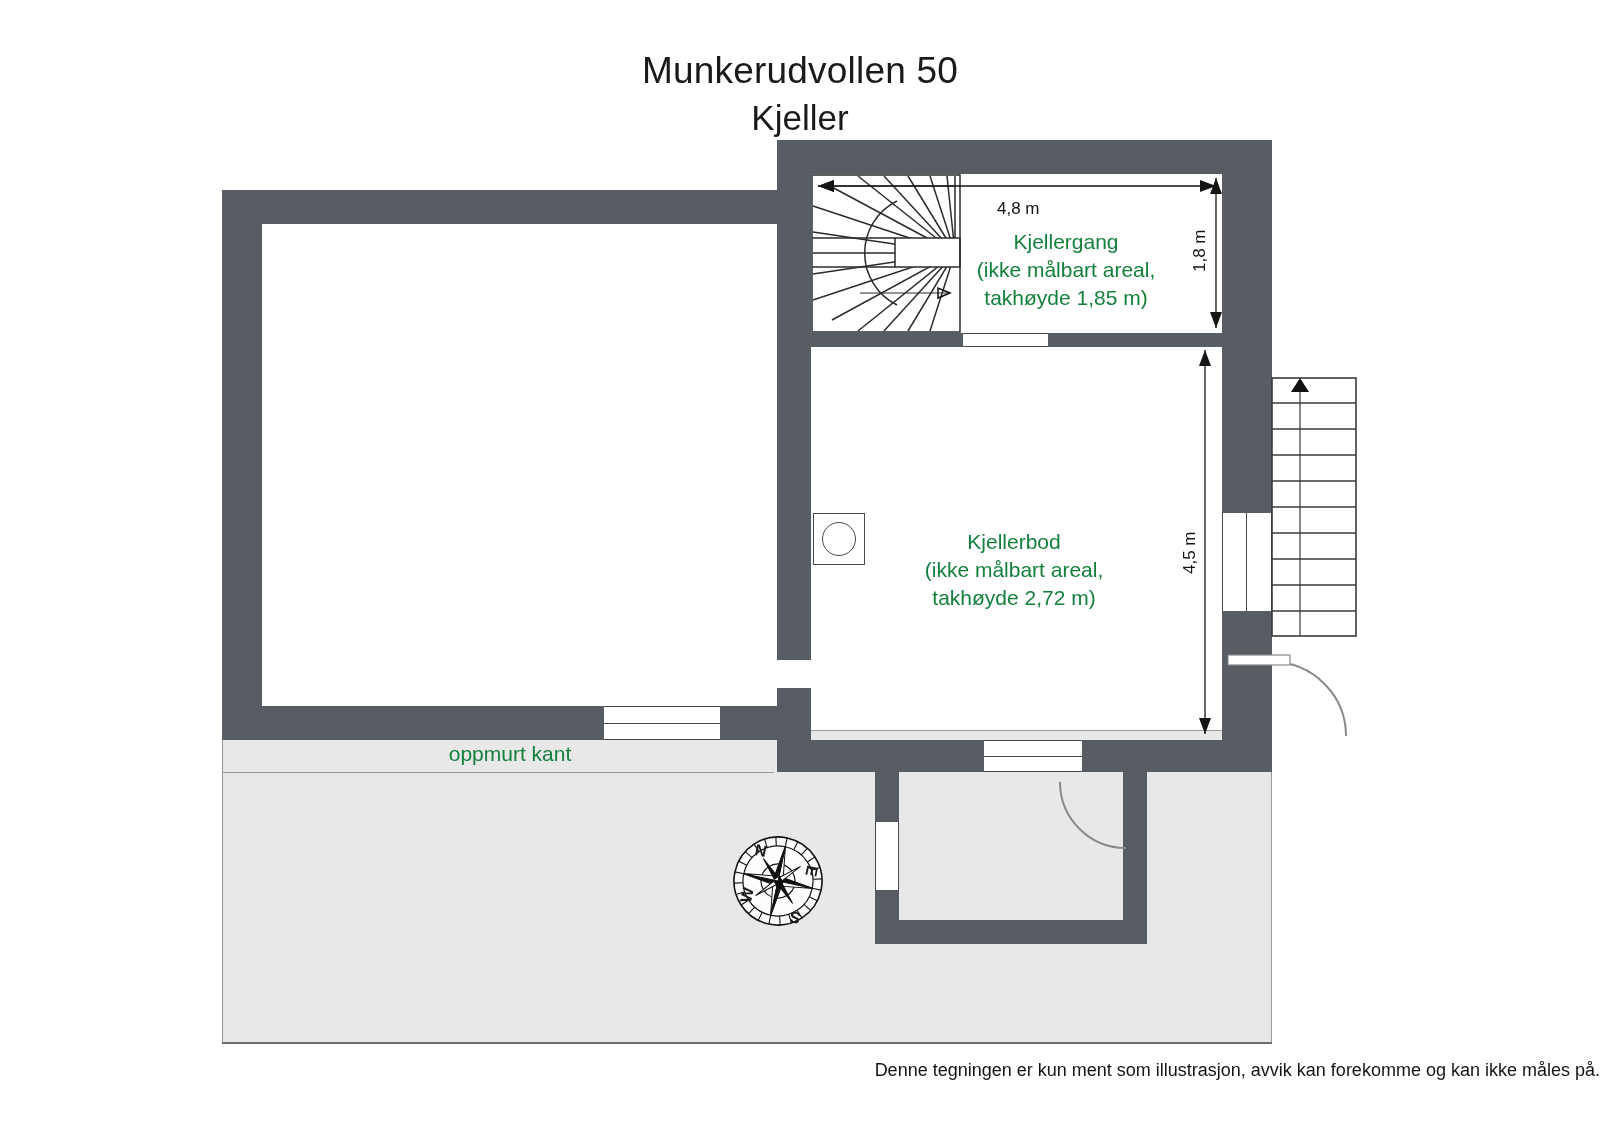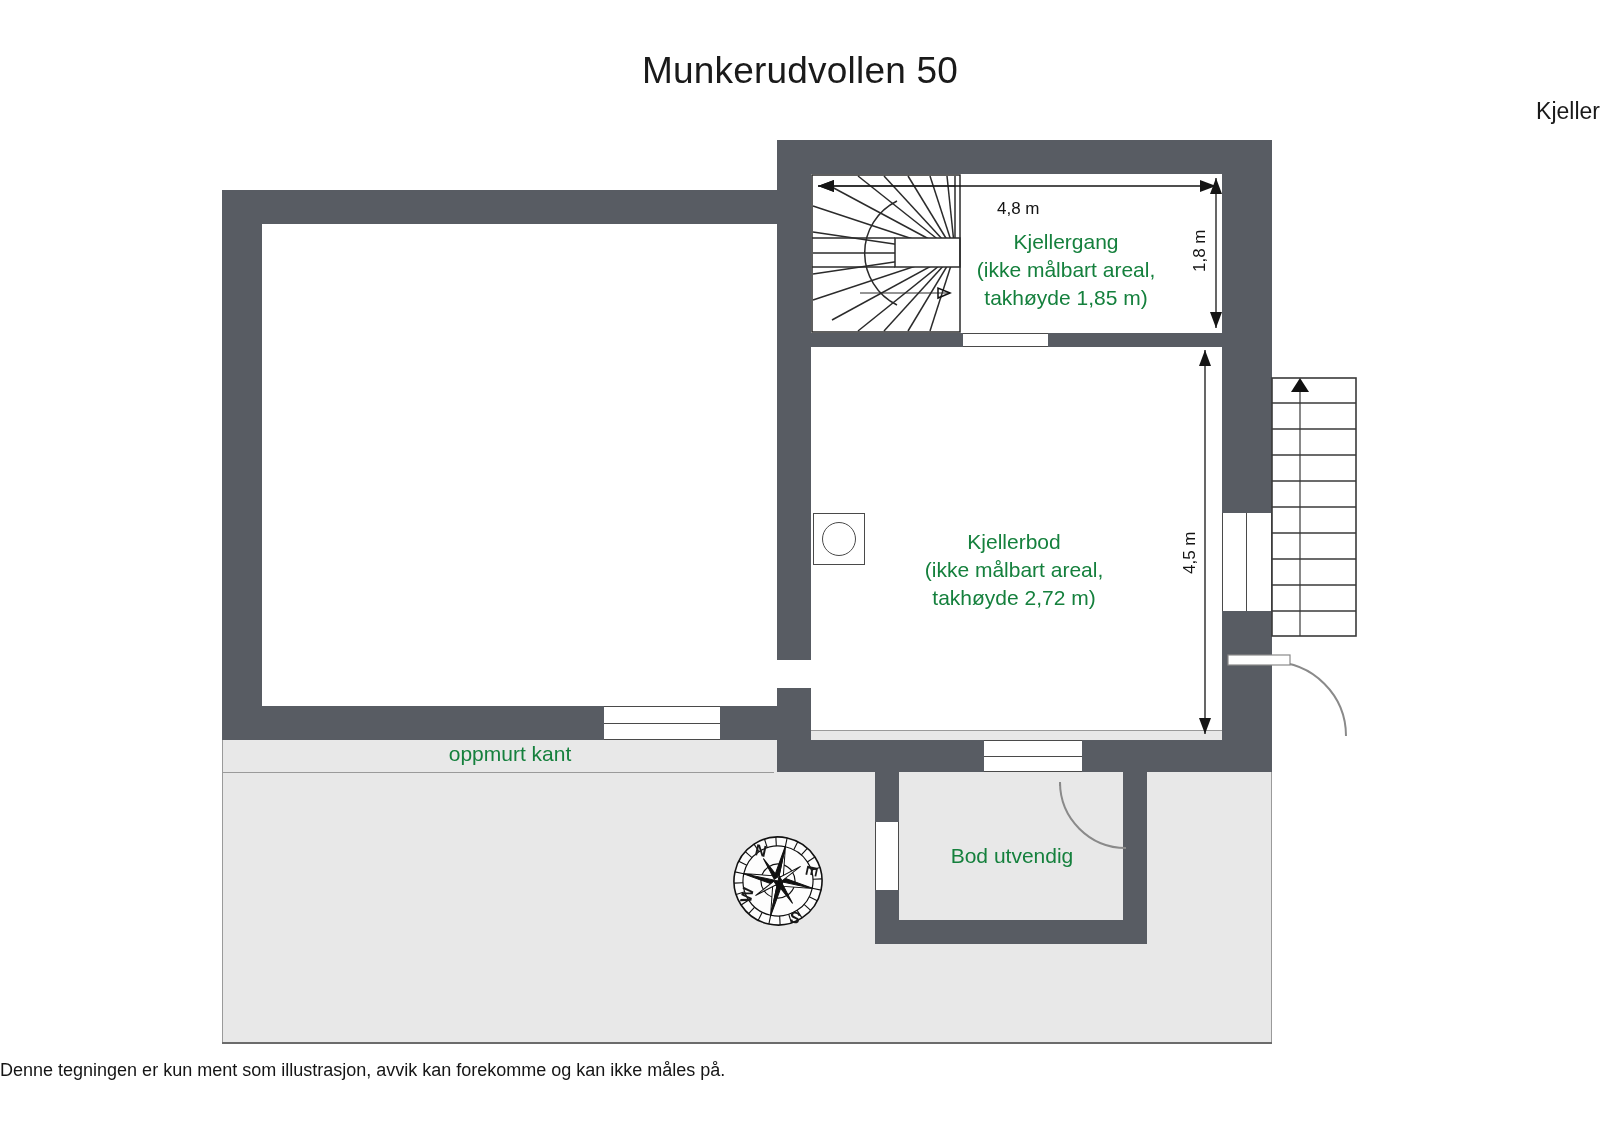--- a/index.html
+++ b/index.html
@@ -3,29 +3,29 @@
 <meta charset="utf-8">
 <style>
   html,body{margin:0;padding:0;background:#ffffff;}
   body{width:1600px;height:1132px;position:relative;overflow:hidden;
        font-family:"Liberation Sans","DejaVu Sans",sans-serif;color:#1a1a1a;}
 
   #plan{position:absolute;left:0;top:0;width:1600px;height:1132px;}
 
   .ttl{position:absolute;width:100%;text-align:center;font-weight:400;}
   #title-main{top:50px;font-size:37px;letter-spacing:.2px;}
-  #title-sub{top:98px;font-size:23px;text-align:right;}
+  #title-sub{top:98px;font-size:35px;}
 
   .lbl{position:absolute;text-align:center;font-size:21px;line-height:28px;
        white-space:pre;color:#15803d;}
 
   .dim{position:absolute;font-size:17px;color:#141414;white-space:nowrap;}
   .dim.vert{transform:rotate(-90deg);transform-origin:left top;}
 
-  #footer-note{position:absolute;left:0;top:1060px;width:100%;text-align:left;
+  #footer-note{position:absolute;left:0;top:1060px;width:100%;text-align:right;
        font-size:18px;color:#151515;}
 
   .wall{position:absolute;background:#585c63;}
   .fill-white{position:absolute;background:#ffffff;}
   .fill-terr{position:absolute;background:#e8e8e8;}
   .hairline{position:absolute;background:#9a9a9a;}
   .win{position:absolute;background:#ffffff;border-top:1px solid #4a4a4a;
        border-bottom:1px solid #4a4a4a;box-sizing:border-box;}
   .win.v{border:none;border-left:1px solid #4a4a4a;border-right:1px solid #4a4a4a;}
   svg{position:absolute;left:0;top:0;overflow:visible;}
@@ -238,21 +238,20 @@
 takhøyde 1,85 m)</div>
 
   <div class="lbl" style="left:864px;top:528px;width:300px;">Kjellerbod
 (ikke målbart areal,
 takhøyde 2,72 m)</div>
 
 
   <div class="lbl" style="left:360px;top:740px;width:300px;">oppmurt kant</div>
 
 
-  <div class="lbl" style="left:862px;top:842px;width:300px;">Bod utvendig</div>
 
   <div class="dim" style="left:997px;top:199px;text-align:right;">4,8 m</div>
 
   <div class="dim vert" style="left:1190px;top:272px;">1,8 m</div>
 
   <div class="dim vert" style="left:1180px;top:574px;">4,5 m</div>
 
   <div id="footer-note">Denne tegningen er kun ment som illustrasjon, avvik kan forekomme og kan ikke måles på.</div>
 
 </div>

